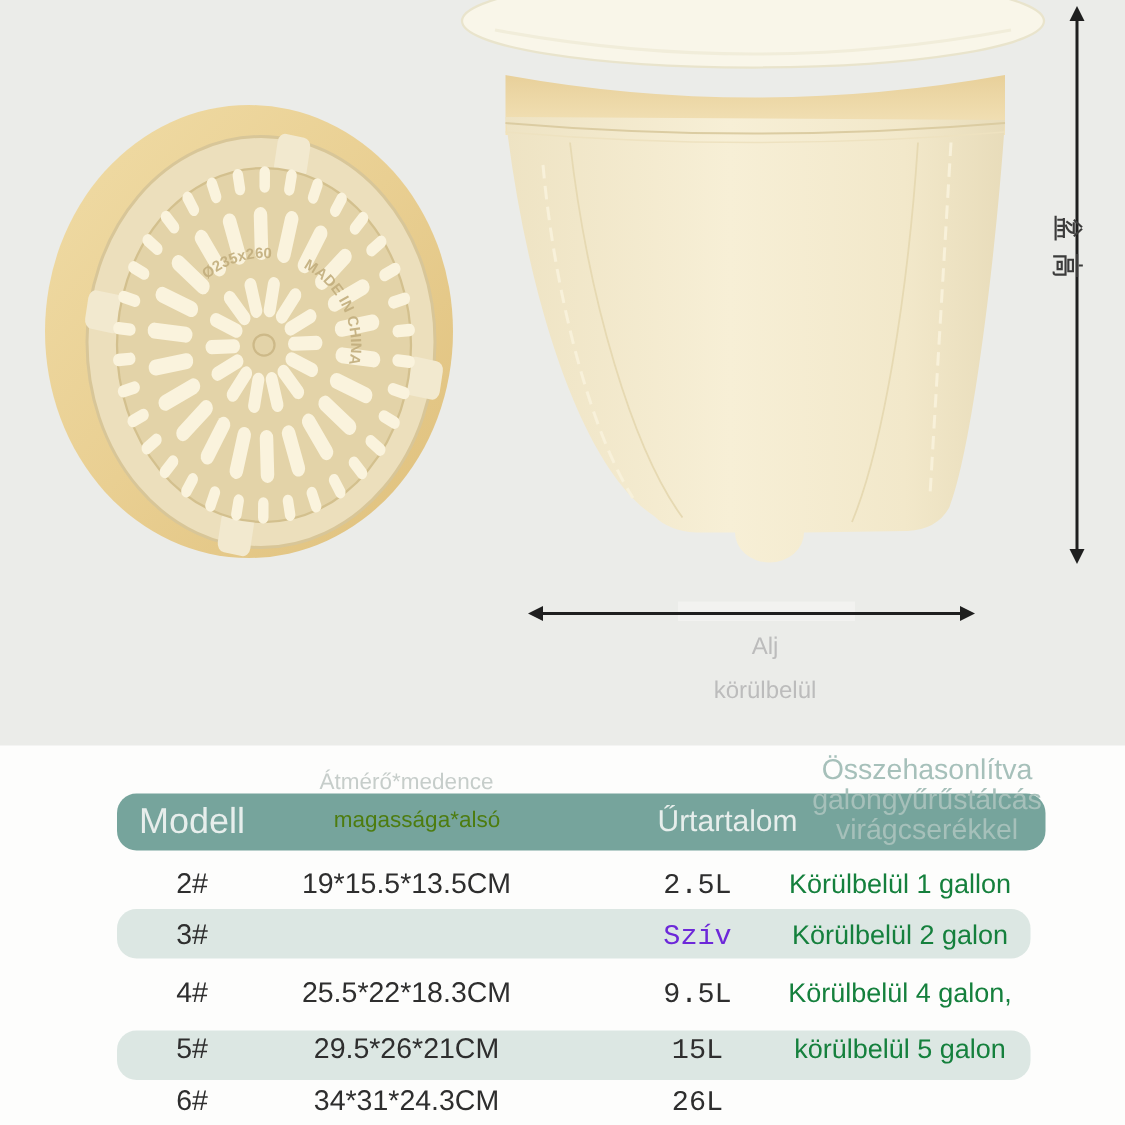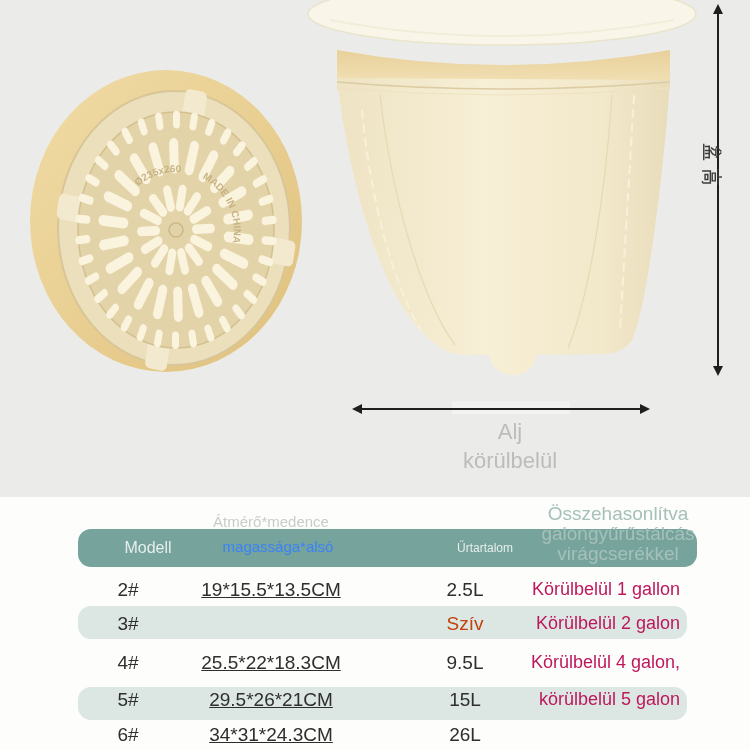--- a/index.html
+++ b/index.html
@@ -15,45 +15,45 @@
   .ah-down{left:713px;top:366px;border-left:5px solid transparent;border-right:5px solid transparent;border-top:10px solid #1f1f1f;}
   .h-backplate{position:absolute;left:452px;top:401px;width:118px;height:13px;background:#f2f2f0;}
   .h-line{position:absolute;left:360px;top:408px;width:280px;height:2px;background:#1f1f1f;}
   .ah-left{left:352px;top:404px;border-top:5px solid transparent;border-bottom:5px solid transparent;border-right:10px solid #1f1f1f;}
   .ah-right{left:640px;top:404px;border-top:5px solid transparent;border-bottom:5px solid transparent;border-left:10px solid #1f1f1f;}
 
   .height-label{position:absolute;left:700px;top:141px;width:24px;display:flex;flex-direction:column;gap:3px;align-items:center;}
   .height-label svg{transform:rotate(90deg);}
 
   .alj-label{position:absolute;left:415px;top:417px;width:190px;text-align:center;
-             font-size:22px;line-height:29px;color:#bcbcbc;}
+             font-size:16px;line-height:29px;color:#bcbcbc;}
 
   
   .hdr-bar{position:absolute;left:78px;top:529px;width:619px;height:38px;border-radius:13px;background:var(--accent,#76a49c);}
   .hdr-text{position:absolute;text-align:center;}
-  .hdr-model{left:78px;top:529px;width:100px;line-height:38px;font-size:16px;color:#e7eeec;padding-left:20px;}
+  .hdr-model{left:78px;top:529px;width:100px;line-height:38px;font-size:24px;color:#e7eeec;}
   .hdr-dims{left:156px;top:509px;width:230px;font-size:15px;line-height:25px;}
   .hdr-dims .faint{color:#c6cdca;display:block;}
-  .hdr-dims .onbar{color:#3b82f6;display:block;padding-left:14px;}
-  .hdr-cap{left:425px;top:529px;width:120px;line-height:38px;font-size:12px;color:#e7eeec;}
+  .hdr-dims .onbar{color:#4d7c0f;display:block;padding-left:14px;}
+  .hdr-cap{left:425px;top:529px;width:120px;line-height:38px;font-size:20px;color:#e7eeec;}
   .hdr-gal{left:523px;top:504px;width:190px;font-size:19px;line-height:20px;color:#a6c0ba;}
 
   .band{position:absolute;left:78px;width:609px;height:33px;border-radius:13px;background:var(--band,#dce7e3);z-index:1;}
   .band-1{top:606px;} .band-2{top:687px;}
 
   .trow{position:absolute;left:78px;width:672px;height:37px;z-index:2;}
   .r0{top:571px;} .r1{top:605px;} .r2{top:644px;} .r3{top:681px;} .r4{top:716px;}
   .cell{position:absolute;top:0;height:37px;display:flex;align-items:center;justify-content:center;
         text-align:center;font-size:19px;color:#2e2e2e;}
   .c-model{left:0;width:100px;}
-  .c-dims{left:83px;width:220px;text-decoration:underline;}
-  .c-cap{left:327px;width:120px;}
-  .c-gal{left:392px;width:210px;font-size:18px;line-height:21px;color:#be185d;flex-wrap:wrap;overflow:visible;text-align:right;}
+  .c-dims{left:83px;width:220px;}
+  .c-cap{left:327px;width:120px;font-family:Liberation Mono, monospace;}
+  .c-gal{left:417px;width:210px;font-size:18px;line-height:21px;color:#15803d;flex-wrap:wrap;overflow:visible;}
   .c-gal span{width:100%;}
-  .muted{color:#c2410c;}
+  .muted{color:#6d28d9;}
 </style>
 </head>
 <body>
 
 <div class="canvas">
   <div class="photo-bg"></div>
 
   <svg class="abs" style="left:8px;top:48px;" width="316" height="336" viewBox="0 0 316 336">
     <defs>
       <linearGradient id="ringGrad" x1="0" y1="0" x2="1" y2="1">

